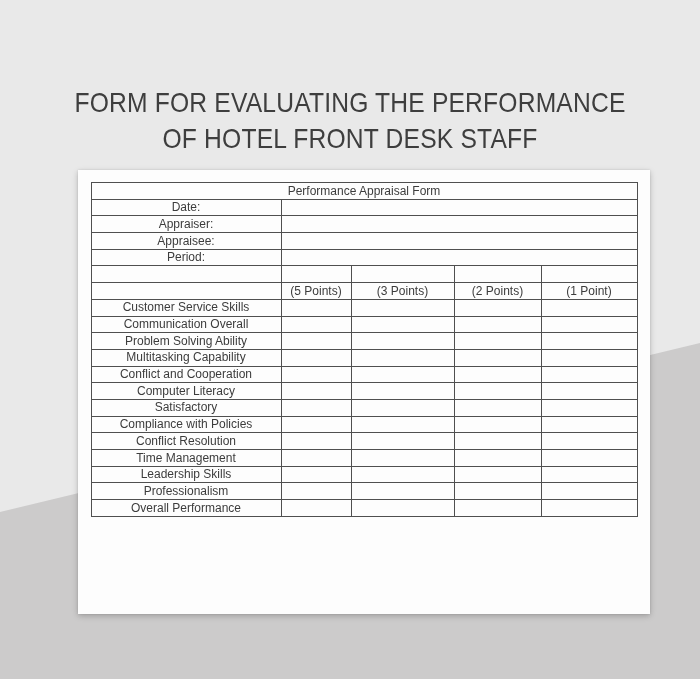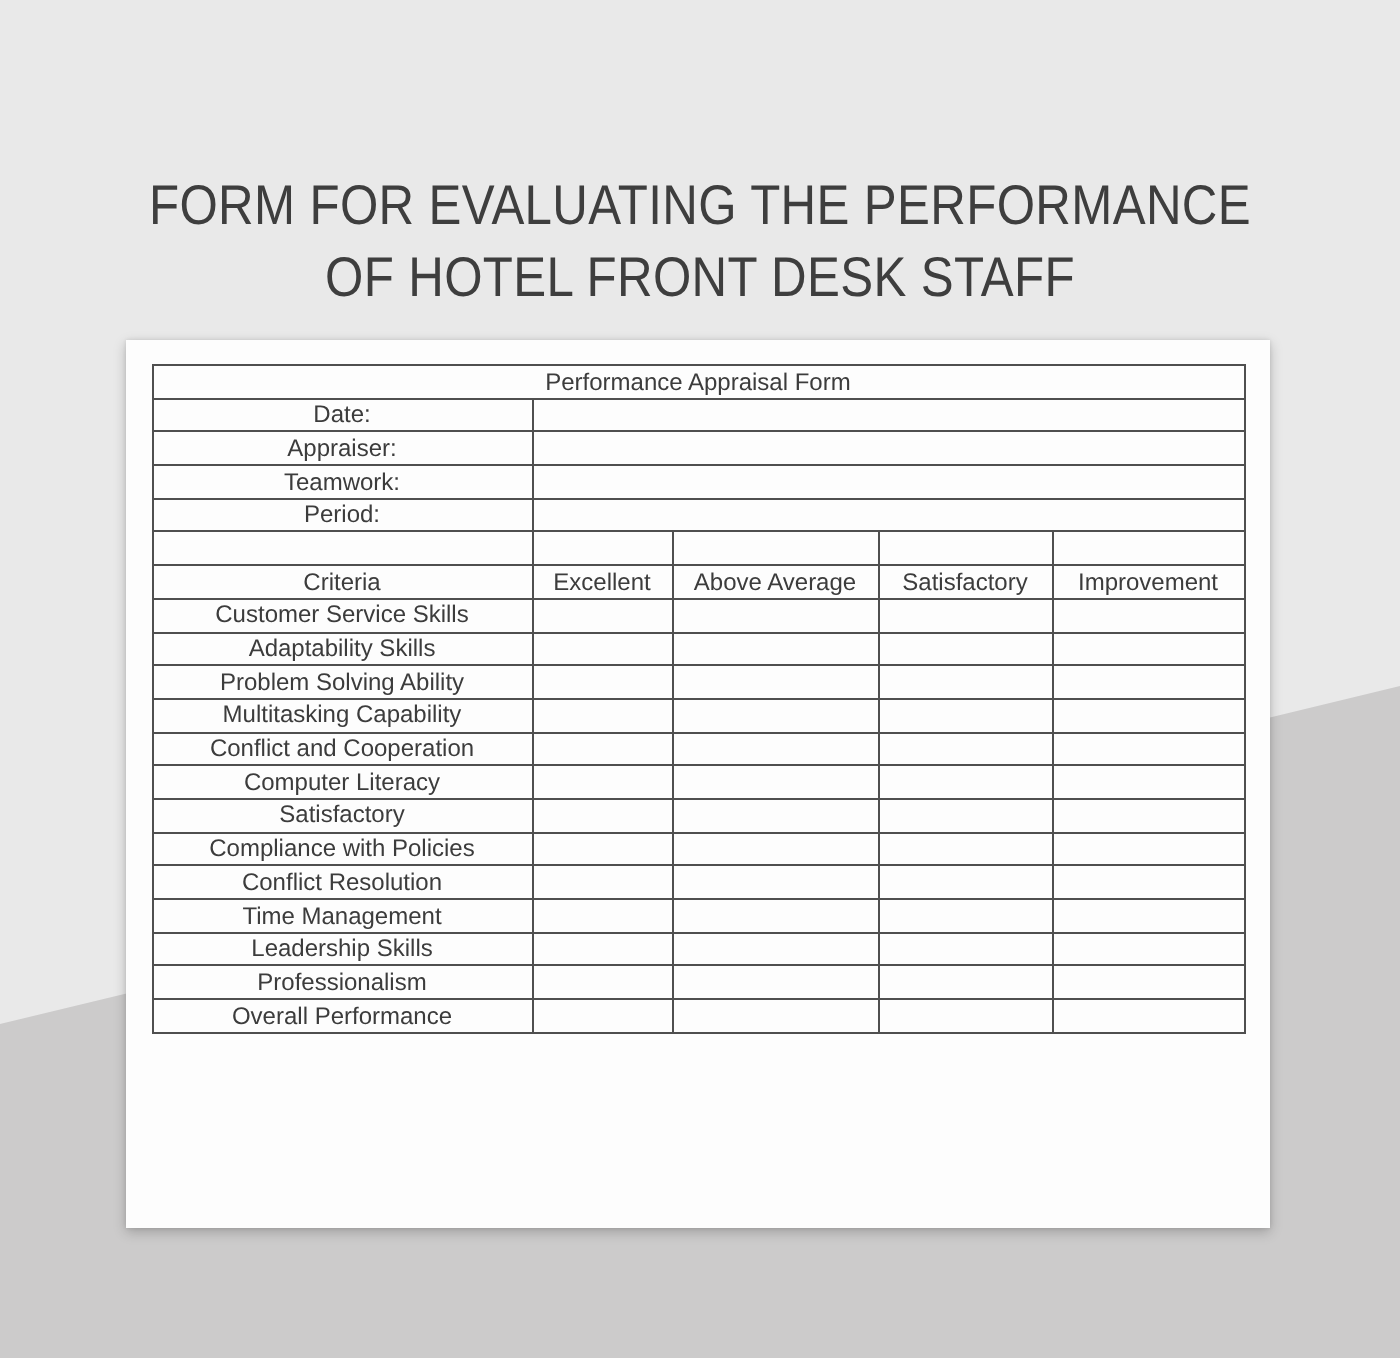--- a/index.html
+++ b/index.html
@@ -25,21 +25,21 @@
   .title{
     position:absolute;top:66px;left:0;width:700px;
     text-align:center;
     font-size:28px;line-height:36px;font-weight:400;
     color:var(--title,#3e3e3e);
     transform:scaleX(0.88);
     transform-origin:50% 0;
     letter-spacing:0.2px;
   }
   .card{
-    position:absolute;left:63px;top:170px;width:572px;height:444px;
+    position:absolute;left:78px;top:170px;width:572px;height:444px;
     background:var(--card,#fdfdfd);
     box-shadow:0 2px 6px rgba(0,0,0,0.22), 0 0 2px rgba(0,0,0,0.10);
   }
   table{
     border-collapse:collapse;
     table-layout:fixed;
     width:546px;
     margin:12px auto 0 auto;
   }
   col.c0{width:190px;}
@@ -82,51 +82,51 @@
       </tr>
       <tr>
         <td>Date:</td>
         <td colspan="4"></td>
       </tr>
       <tr>
         <td>Appraiser:</td>
         <td colspan="4"></td>
       </tr>
       <tr>
-        <td>Teamwork:</td>
+        <td>Appraisee:</td>
         <td colspan="4"></td>
       </tr>
       <tr>
         <td>Period:</td>
         <td colspan="4"></td>
       </tr>
       <tr>
         <td></td>
         <td></td>
         <td></td>
         <td></td>
         <td></td>
       </tr>
       <tr>
-        <td>Criteria</td>
-        <td>Excellent</td>
-        <td>Above Average</td>
-        <td>Satisfactory</td>
-        <td>Improvement</td>
+        <td></td>
+        <td>(5 Points)</td>
+        <td>(3 Points)</td>
+        <td>(2 Points)</td>
+        <td>(1 Point)</td>
       </tr>
 
       <tr>
         <td>Customer Service Skills</td>
         <td></td>
         <td></td>
         <td></td>
         <td></td>
       </tr>
       <tr>
-        <td>Adaptability Skills</td>
+        <td>Communication Overall</td>
         <td></td>
         <td></td>
         <td></td>
         <td></td>
       </tr>
       <tr>
         <td>Problem Solving Ability</td>
         <td></td>
         <td></td>
         <td></td>

